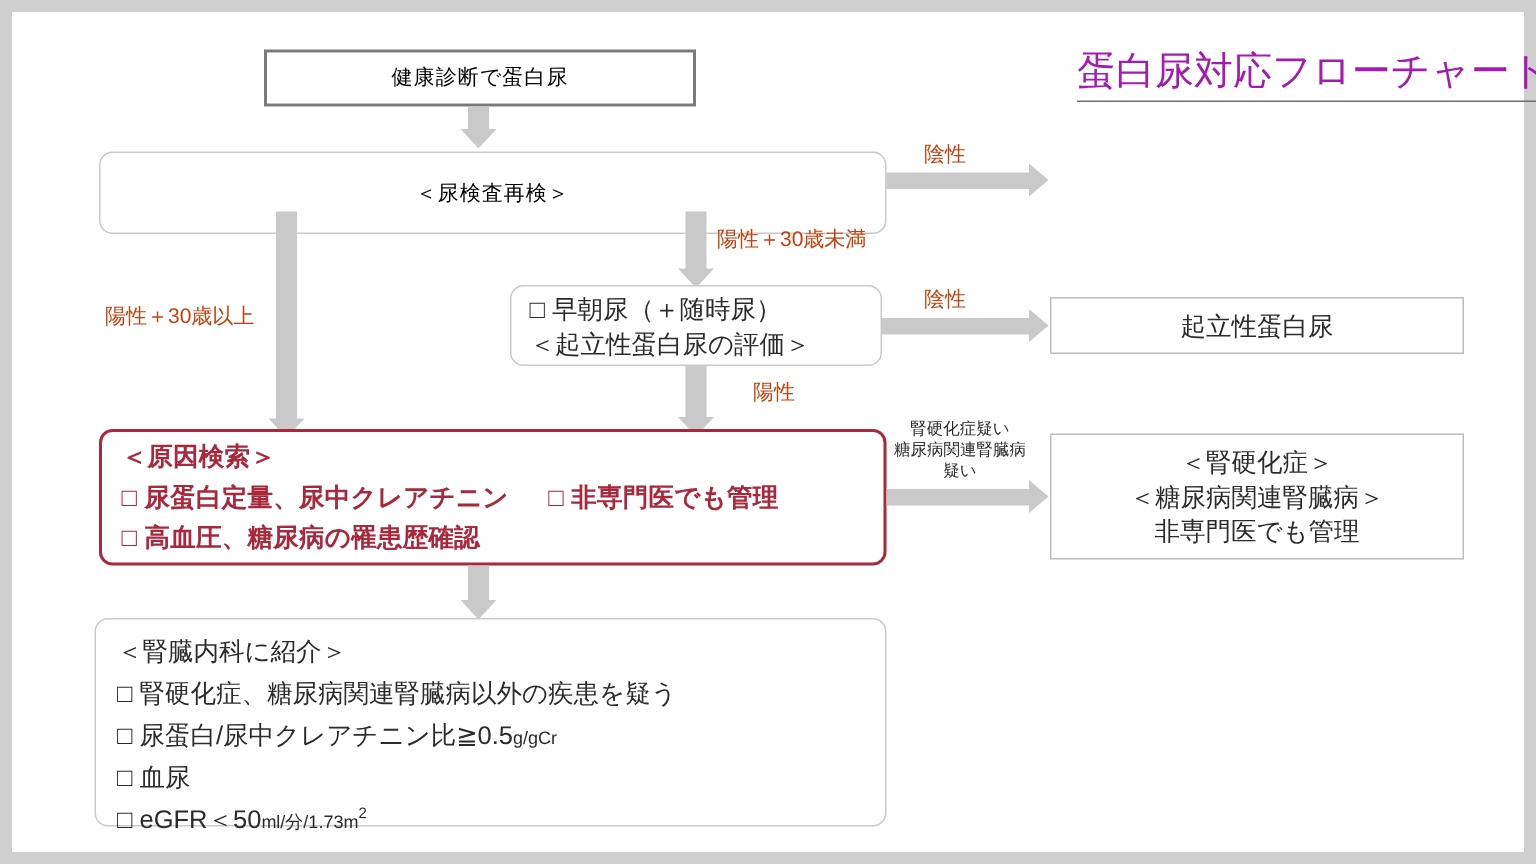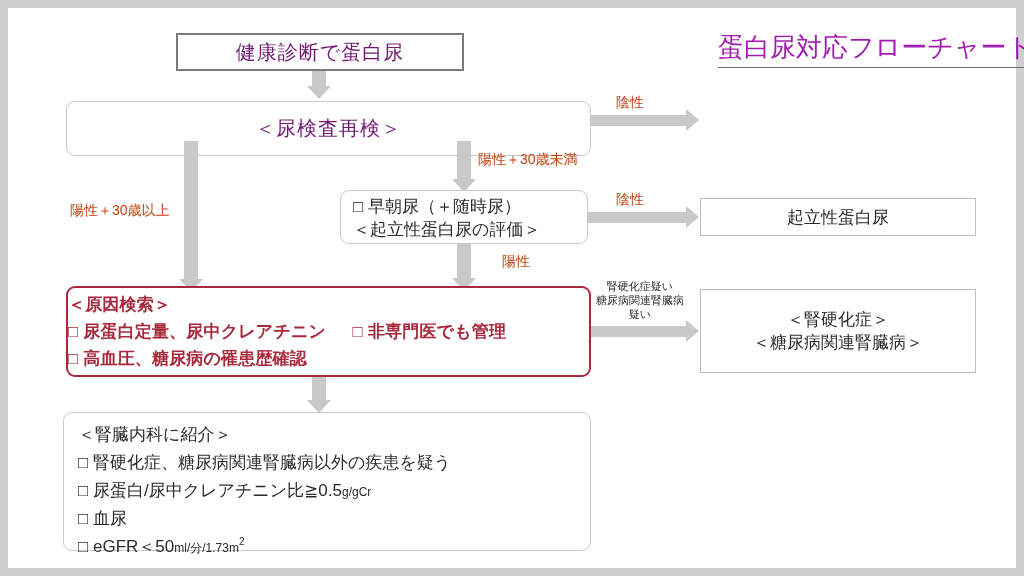--- a/index.html
+++ b/index.html
@@ -21,21 +21,21 @@
     background:#ffffff;
     display:flex;flex-direction:column;
     justify-content:center;
   }
   .box-dark{border:2px solid #7b7b7b;}
   .box-gray{border:1.5px solid #bdbdbd;}
   .box-round{border:1.5px solid #c9c9c9;border-radius:9px;}
   .box-red{border:2.5px solid #a8293c;border-radius:9px;}
 
   .txt-center{text-align:center;}
-  .t18{font-size:20px;color:#701a75;letter-spacing:.05em;}
+  .t18{font-size:14px;color:#000000;letter-spacing:.05em;}
   .t17{font-size:17px;color:#2b2b2b;}
 
   .redtxt{color:#a8293c;font-weight:bold;font-size:17px;letter-spacing:.01em;}
 
   .title{
     position:absolute;
     font-size:26px;color:#a21caf;
     border-bottom:1.5px solid #6f6f6f;
     padding-bottom:2px;
     white-space:nowrap;
@@ -104,38 +104,39 @@
   <div class="lbl" style="left:608px;top:183px;">陰性</div>
 
   <div class="box box-gray txt-center" style="left:692px;top:190px;width:276px;height:38px;">
     <div class="t17">起立性蛋白尿</div>
   </div>
 
   <div class="arrow-v-shaft" style="left:449px;top:236px;width:14px;height:36px;"></div>
   <div class="arrow-v-head" style="left:444px;top:270px;"></div>
   <div class="lbl" style="left:494px;top:245px;">陽性</div>
 
-  <div class="box box-red" style="left:58px;top:278px;width:525px;height:91px;">
+  <div class="box box-red" style="left:58px;top:278px;width:525px;height:91px;padding-left:13px;">
     <div class="redtxt ln">＜原因検索＞</div>
     <div class="ln" style="margin-top:4px;">
       <span class="redtxt">□ 尿蛋白定量、尿中クレアチニン</span>
       <span class="redtxt" style="margin-left:22px;">□ 非専門医でも管理</span>
     </div>
     <div class="redtxt ln" style="margin-top:4px;">□ 高血圧、糖尿病の罹患歴確認</div>
   </div>
 
   <div class="arrow-h-shaft" style="left:583px;top:318px;width:96px;height:11px;"></div>
   <div class="arrow-h-head" style="left:678px;top:312px;"></div>
   <div class="lbl-sm" style="left:586px;top:272px;width:92px;">腎硬化症疑い</div>
   <div class="lbl-sm" style="left:580px;top:286px;width:104px;">糖尿病関連腎臓病</div>
   <div class="lbl-sm" style="left:586px;top:300px;width:92px;">疑い</div>
 
   <div class="box box-gray txt-center" style="left:692px;top:281px;width:276px;height:84px;">
     <div class="t17">＜腎硬化症＞</div>
     <div class="t17">＜糖尿病関連腎臓病＞</div>
+    <div class="t17">非専門医でも管理</div>
   </div>
 
   <div class="arrow-v-shaft" style="left:304px;top:369px;width:14px;height:25px;"></div>
   <div class="arrow-v-head" style="left:299px;top:392px;"></div>
 
   <div class="box box-round" style="left:55px;top:404px;width:528px;height:139px;padding-left:14px;justify-content:flex-start;padding-top:10px;">
     <div class="t17 ln">＜腎臓内科に紹介＞</div>
     <div class="t17 ln" style="margin-top:5px;">□ 腎硬化症、糖尿病関連腎臓病以外の疾患を疑う</div>
     <div class="t17 ln" style="margin-top:5px;">
       <span>□ 尿蛋白/尿中クレアチニン比≧0.5</span><span class="unit">g/gCr</span>

